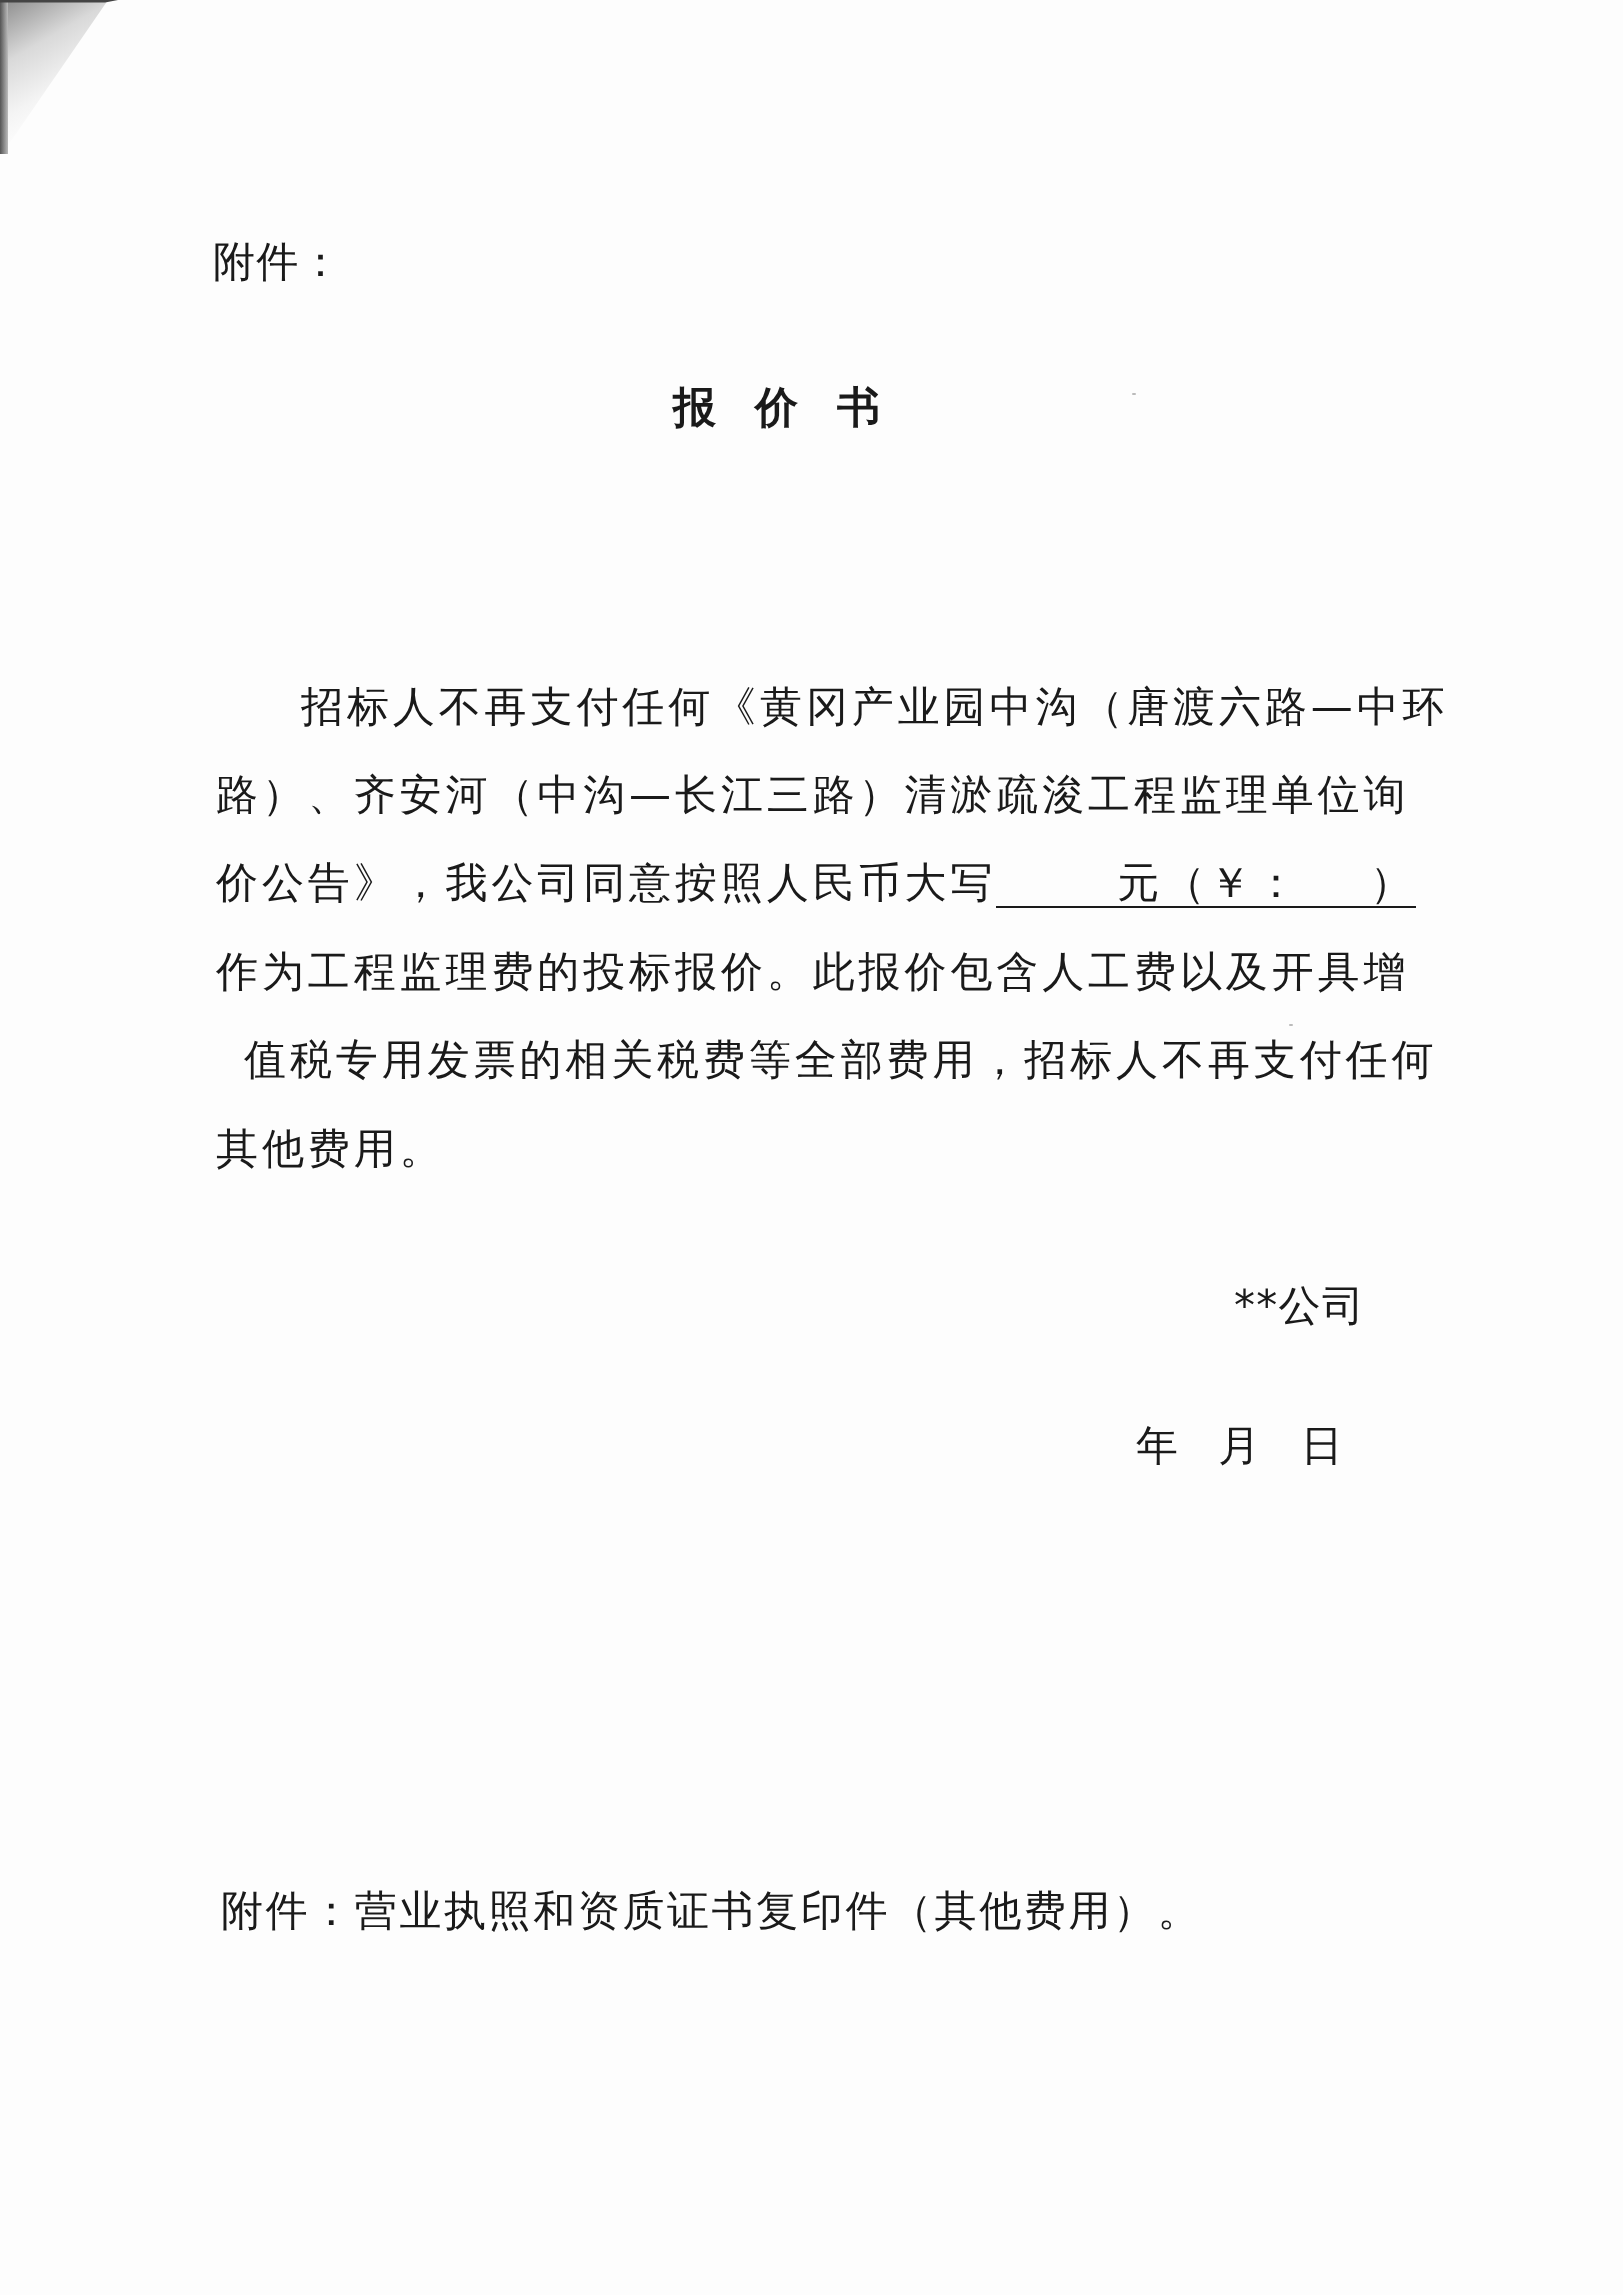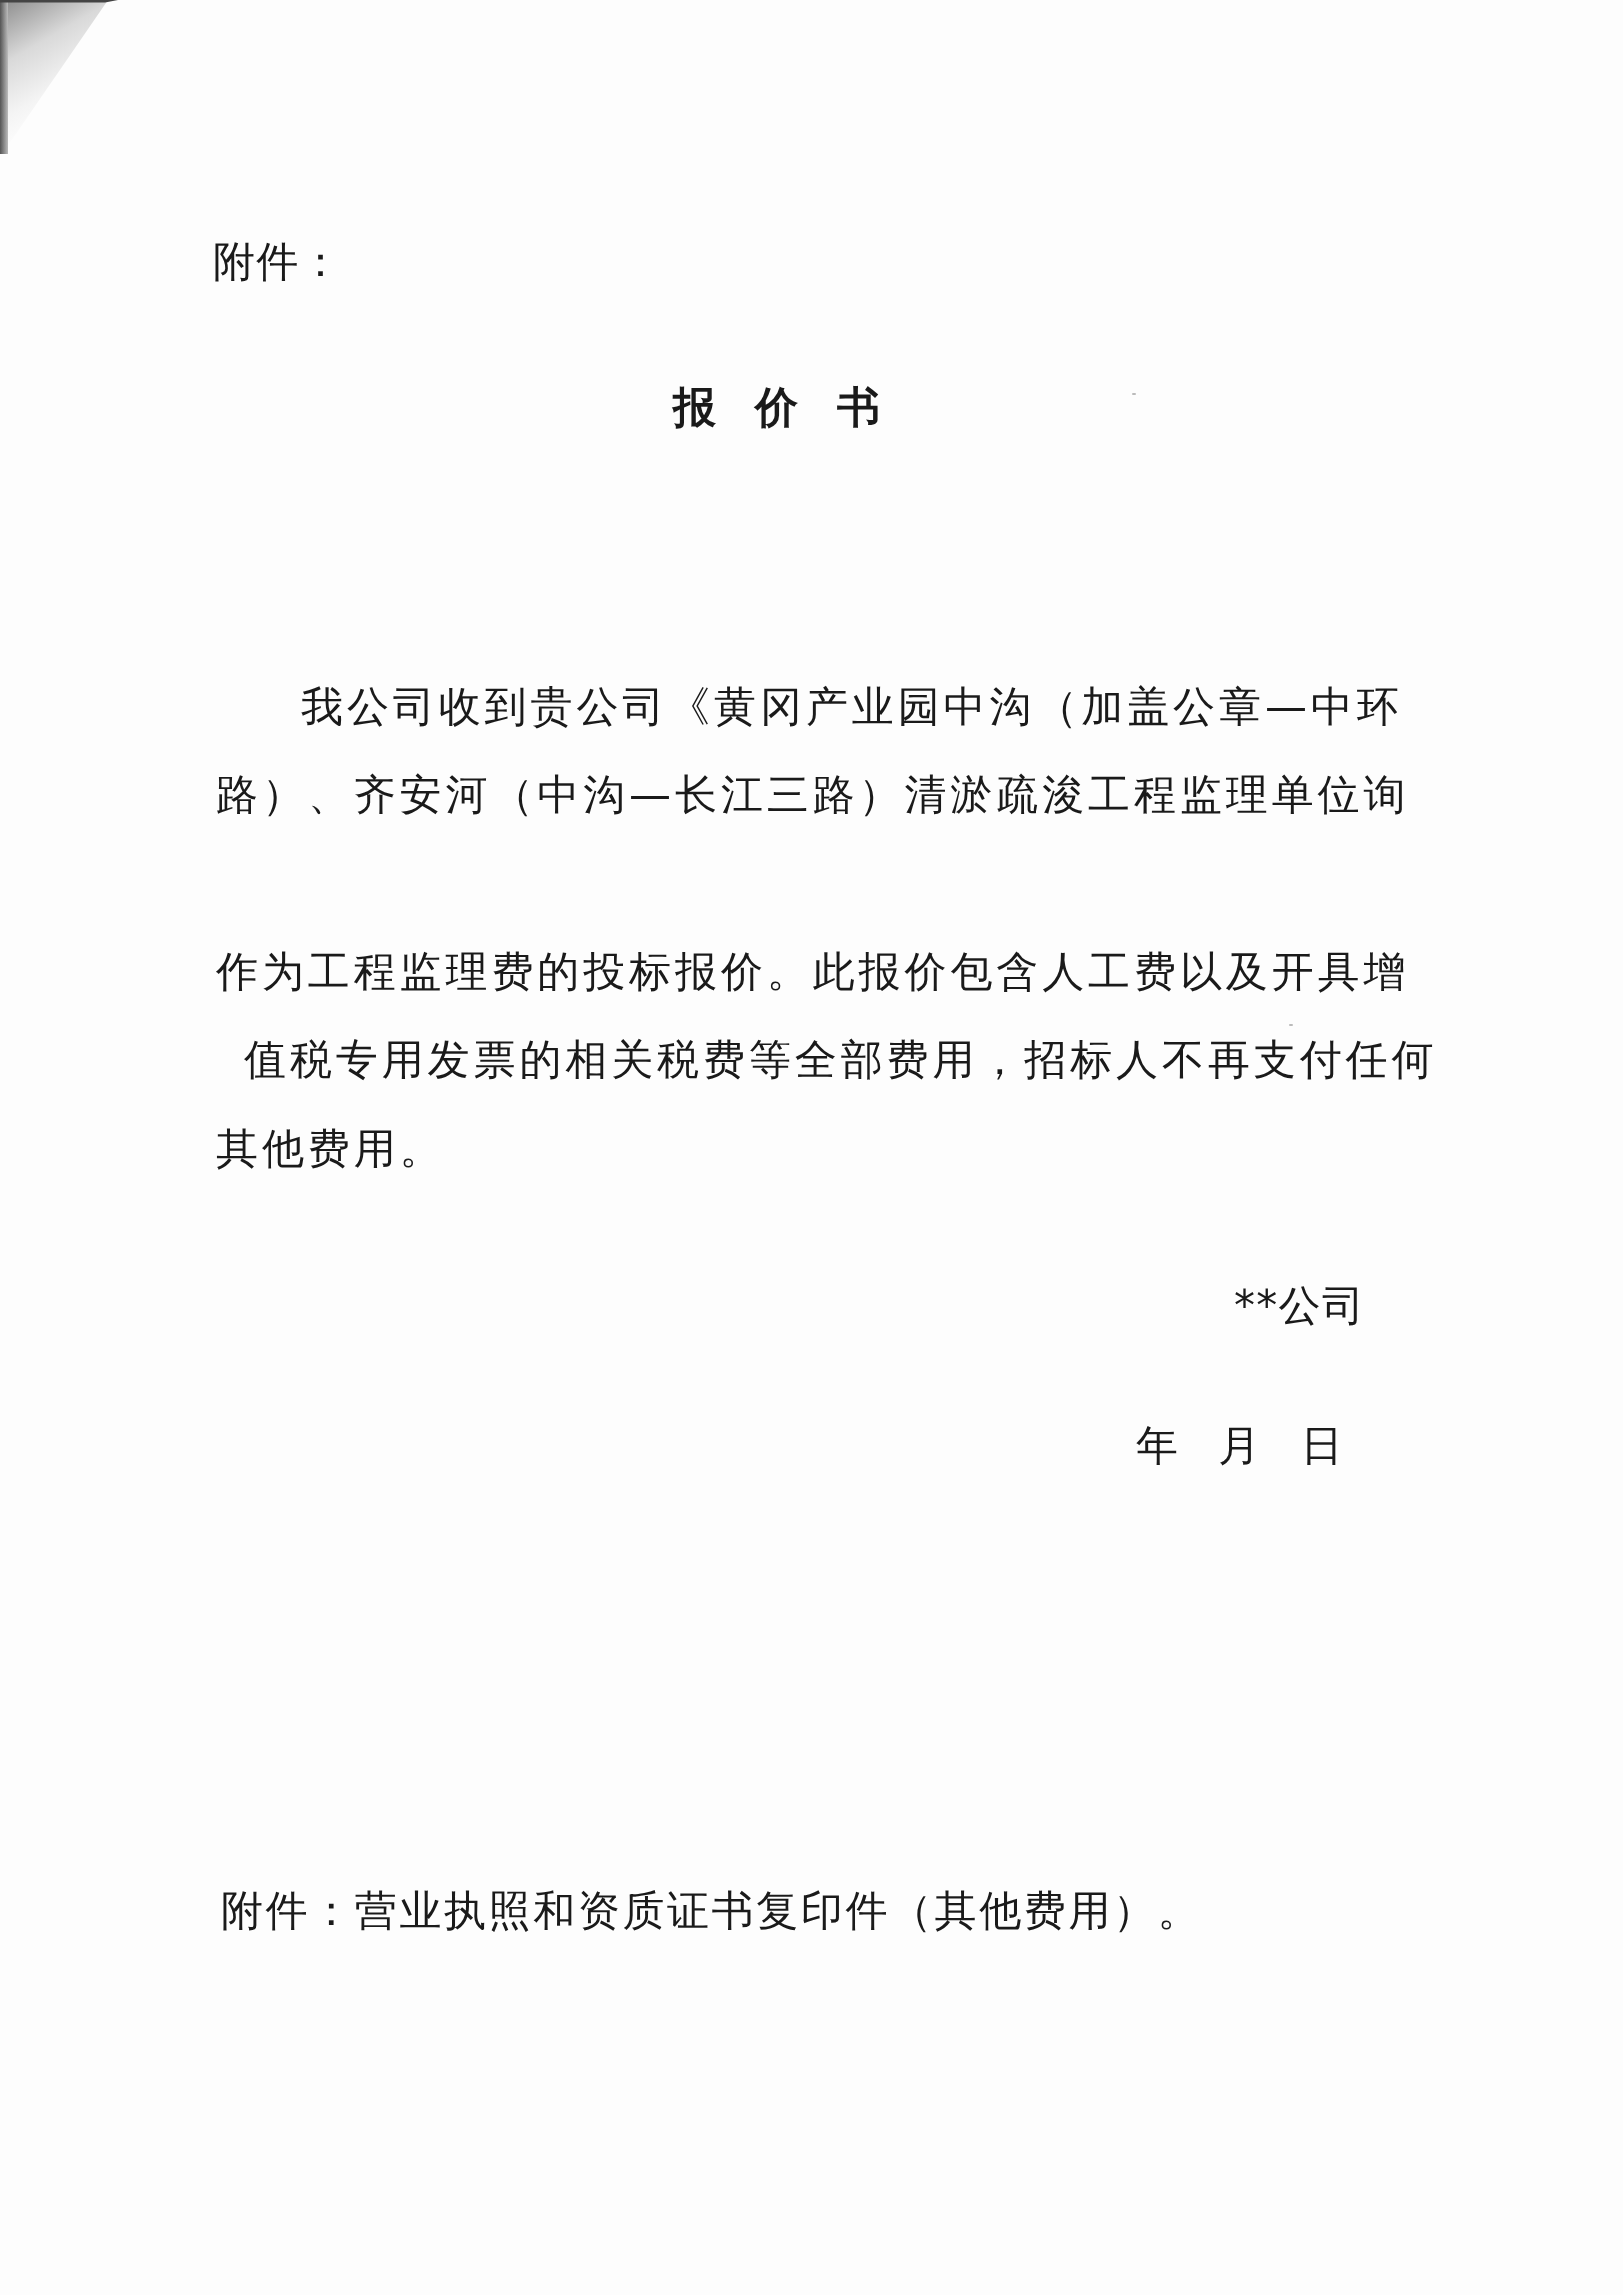--- a/index.html
+++ b/index.html
@@ -53,22 +53,25 @@
   <div class="corner-edge"></div>
   <div class="corner-top"></div>
 
   <div class="line attach-label">附件：</div>
 
   <div class="line title">
     <span>报</span><span>价</span><span>书</span>
   </div>
 
 
-  <div class="line p p1">我公司收到贵公司《黄冈产业园中沟（加盖公章—中环</div>
+  <div class="line p p1">招标人不再支付任何《黄冈产业园中沟（唐渡六路—中环</div>
   <div class="line p p2">路）、齐安河（中沟—长江三路）清淤疏浚工程监理单位询</div>
+  <div class="line p p3">
+    <span>价公告》，我公司同意按照人民币大写</span><span class="blank"><span class="gap"></span><span>元（￥：</span><span class="gap2"></span><span>）</span></span>
+  </div>
   <div class="line p p4">作为工程监理费的投标报价。此报价包含人工费以及开具增</div>
   <div class="line p p5">值税专用发票的相关税费等全部费用，招标人不再支付任何</div>
   <div class="line p p6">其他费用。</div>
 
   <div class="line sig-company">**公司</div>
   <div class="line sig-date">
     <span>年</span><span>月</span><span>日</span>
   </div>
 
   <div class="line footer-attach">附件：营业执照和资质证书复印件（其他费用）。</div>

